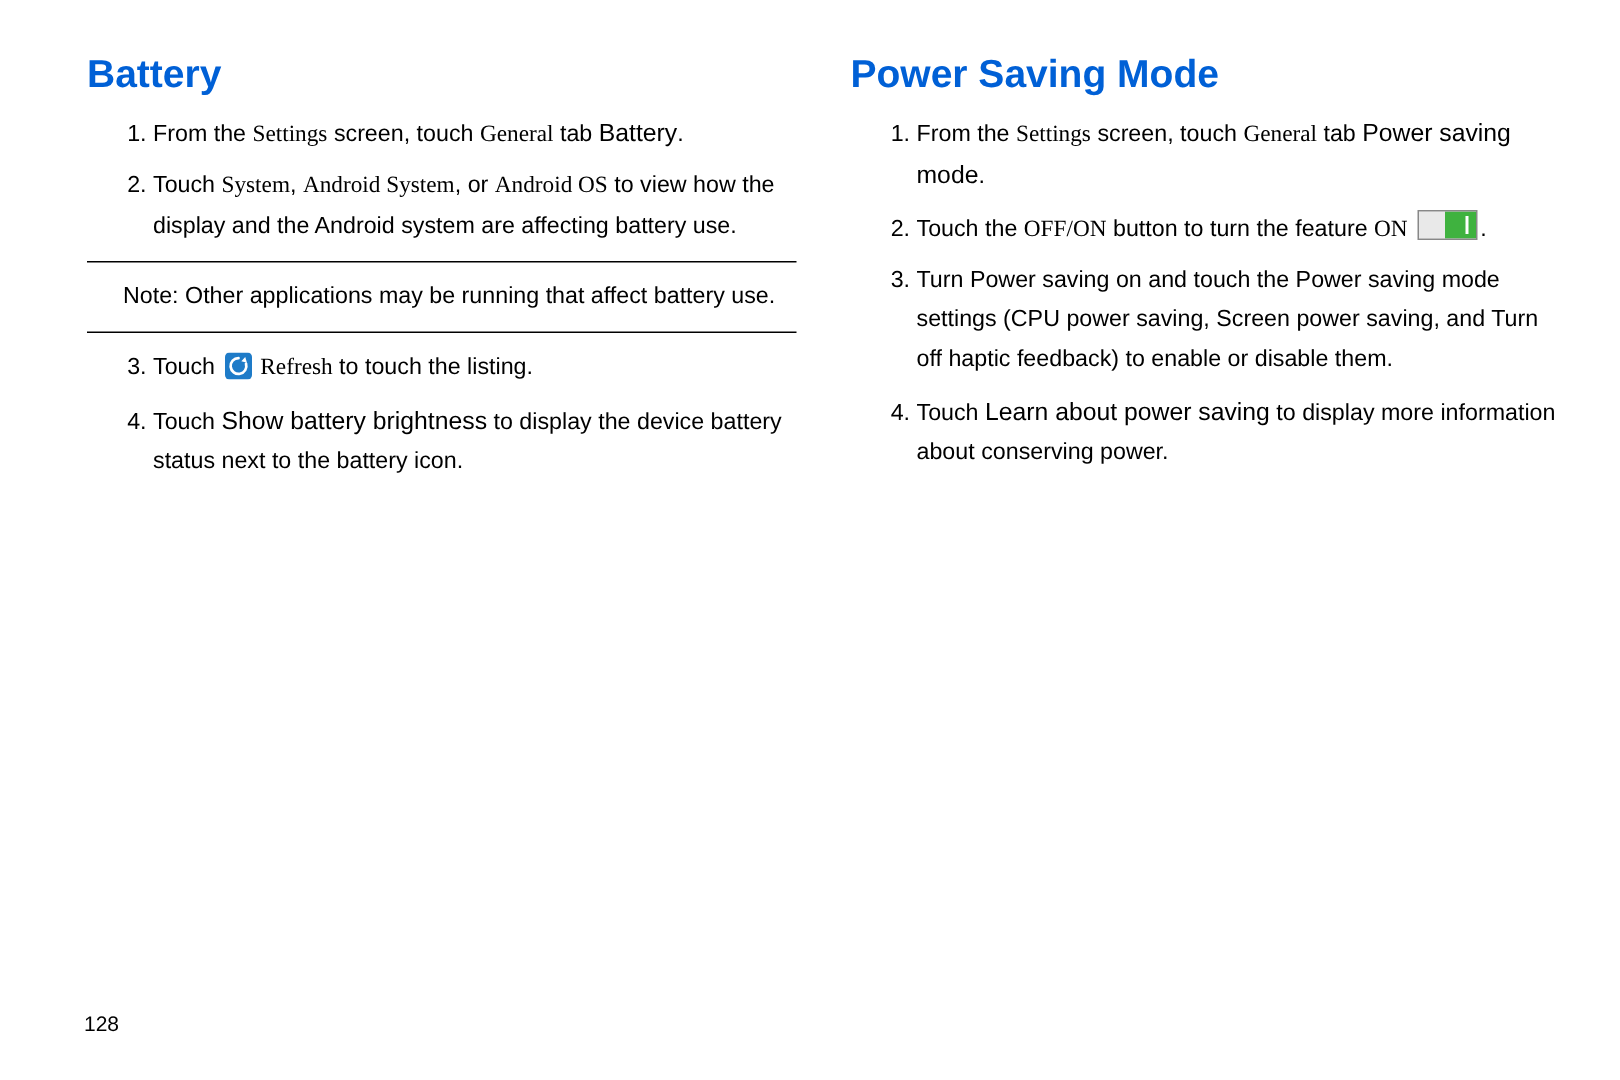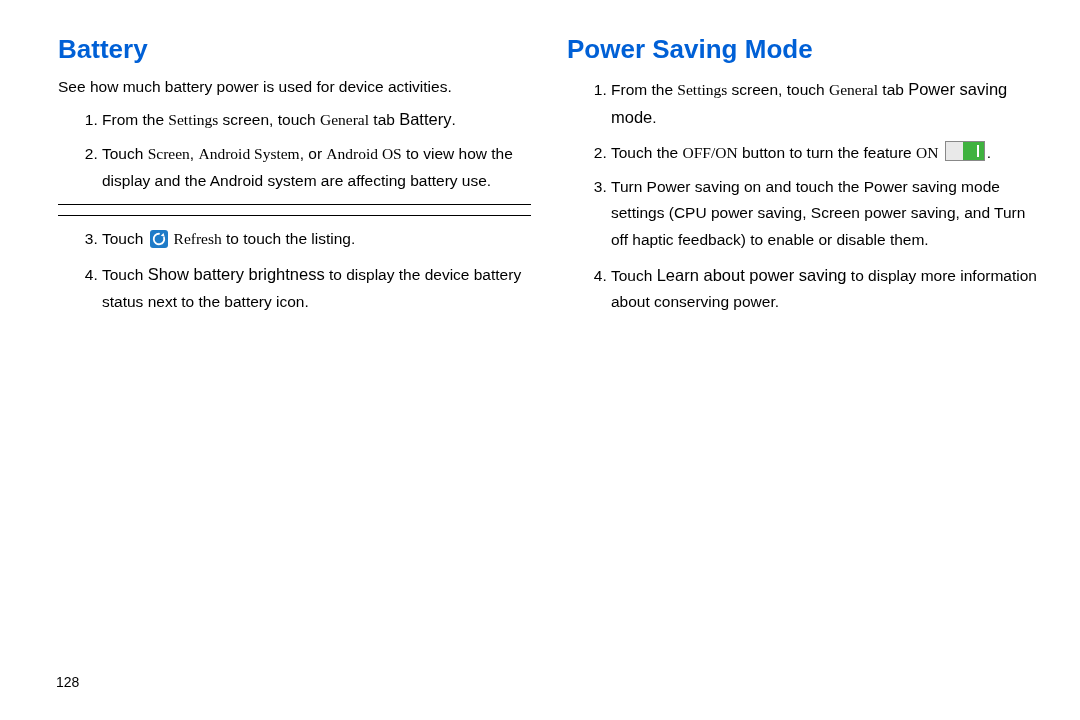--- a/index.html
+++ b/index.html
@@ -111,32 +111,34 @@
     font-size: 14px;
   }
 </style>
 </head>
 <body>
 
 <div class="page">
 
   <div class="col">
     <h2 class="section">Battery</h2>
-    <p class="intro">See how much battery power is used for device activities.</p>
 
     <ol class="steps">
       <li>
         <span>From the </span><span class="ui">Settings</span><span> screen, touch </span><span class="ui">General</span><span> tab</span><span> </span><span class="opt">Battery</span><span>.</span>
       </li>
       <li>
-        <span>Touch </span><span class="ui">Screen</span><span>, </span><span class="ui">Android System</span><span>, or </span><span class="ui">Android OS</span><span> to view how the display and the Android system are affecting battery use.</span>
+        <span>Touch </span><span class="ui">System</span><span>, </span><span class="ui">Android System</span><span>, or </span><span class="ui">Android OS</span><span> to view how the display and the Android system are affecting battery use.</span>
       </li>
     </ol>
 
     <hr class="rule">
+    <div class="note">
+      <span class="label">Note:</span><span> Other applications may be running that affect battery use.</span>
+    </div>
     <hr class="rule">
 
     <ol class="steps" start="3">
       <li>
         <span>Touch </span><span class="refresh-icon">
           <svg viewBox="0 0 24 24" width="18" height="18">
             <rect x="0" y="0" width="24" height="24" rx="4" fill="#1e7bc8"></rect>
             <path d="M12 5 a7 7 0 1 0 6.7 5" fill="none" stroke="#fff" stroke-width="2.4" stroke-linecap="round"></path>
             <path d="M18 4 l1.5 5 -5 -1.2 z" fill="#fff"></path>
           </svg>

